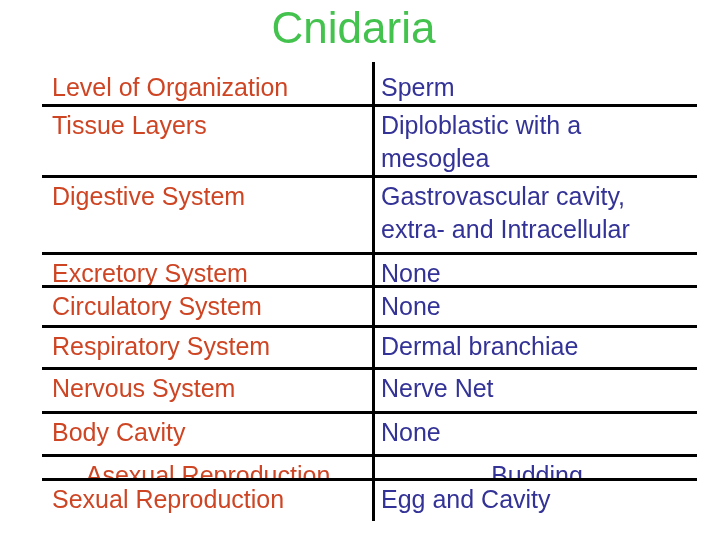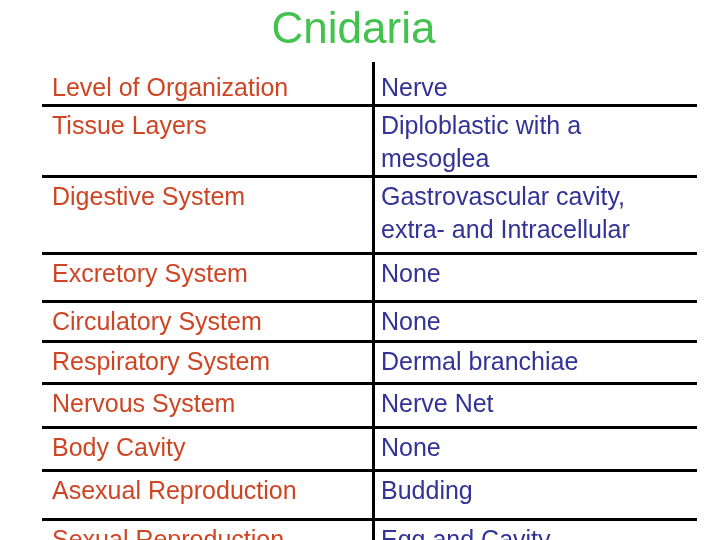--- a/index.html
+++ b/index.html
@@ -56,40 +56,40 @@
     box-sizing: border-box;
     padding: 2px 4px 0 6px;
     color: #333296;
     overflow: hidden;
   }
   
   .r0 { height: 45px; }
   .r0 .cell-label, .r0 .cell-value { padding-top: 9px; }
   .r1 { height: 71px; }
   .r2 { height: 77px; }
-  .r3 { height: 48px; }
+  .r3 { height: 33px; }
   .r4 { height: 40px; }
   .r5 { height: 42px; }
   .r6 { height: 44px; }
   .r7 { height: 43px; justify-content: space-between; }
-  .r8 { height: 49px; }
+  .r8 { height: 24px; text-align: center; }
   .r9 { height: 40px; }
 </style>
 </head>
 <body>
 
 <div class="slide">
 
   <div class="slide-title">Cnidaria</div>
 
   <div class="comparison-table">
 
     <div class="trow r0">
       <div class="cell-label">Level of Organization</div>
-      <div class="cell-value">Nerve</div>
+      <div class="cell-value">Sperm</div>
     </div>
 
     <div class="trow r1">
       <div class="cell-label">Tissue Layers</div>
       <div class="cell-value">Diploblastic with a mesoglea</div>
     </div>
 
     <div class="trow r2">
       <div class="cell-label">Digestive System</div>
       <div class="cell-value">Gastrovascular cavity, extra- and Intracellular</div>

